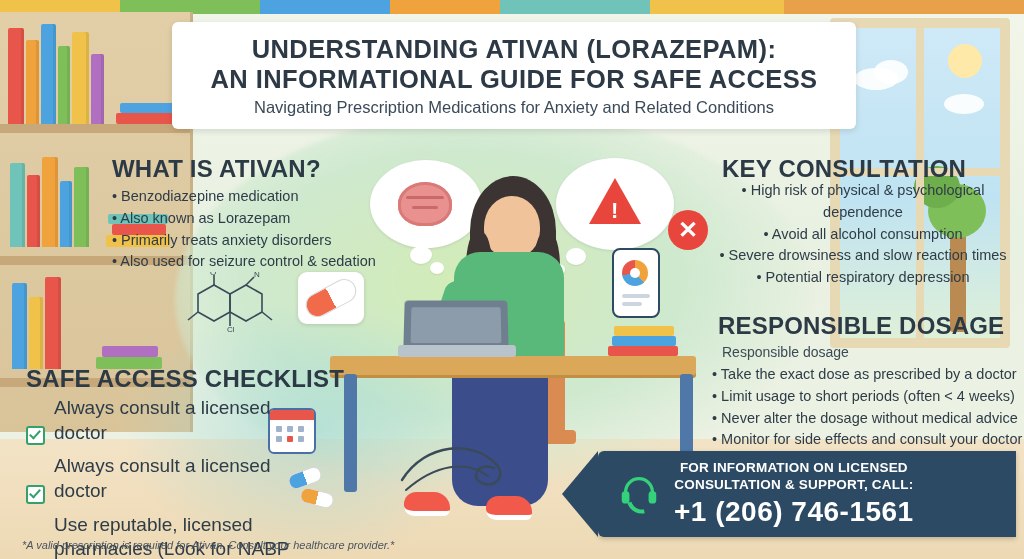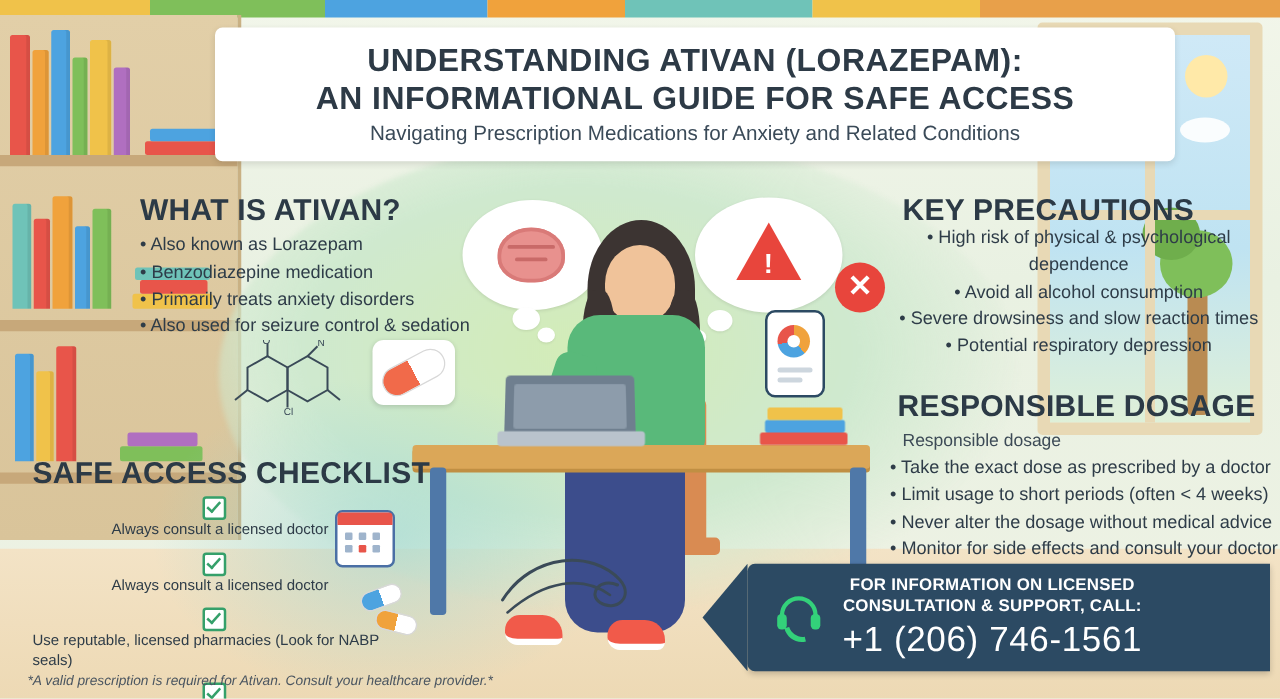--- a/index.html
+++ b/index.html
@@ -121,21 +121,21 @@
     left: 120px; top: 300px;
     width: 380px; height: 260px;
     background: radial-gradient(ellipse at 50% 50%, rgba(150,214,212,.55) 0%, rgba(150,214,212,0) 70%);
     border-radius: 50%;
   }
 
   
   .title-card {
     position: absolute;
     left: 172px; top: 22px;
-    width: 768px;
+    width: 684px;
     background: #ffffff;
     border-radius: 6px;
     box-shadow: 0 2px 6px rgba(0,0,0,.12);
     padding: 12px 18px 12px;
     box-sizing: border-box;
     text-align: center;
   }
   .title-line1, .title-line2 {
     font-size: 25.5px;
     font-weight: bold;
@@ -186,25 +186,24 @@
 
   
   #checklist-head { left: 26px; top: 365px; }
   #checklist {
     position: absolute;
     left: 26px; top: 396px;
     width: 300px;
   }
   .check-row {
     display: flex;
-    align-items: center;
+    align-items: flex-end;
     margin-bottom: 9px;
-    font-size: 12px;
+    font-size: 19px;
     color: #2e3c48;
-    flex-direction: column;
   }
   .check-box {
     flex: 0 0 auto;
     width: 15px; height: 15px;
     border: 2px solid #35a06a;
     border-radius: 3px;
     margin-right: 9px;
     margin-top: 1px;
     position: relative;
     background: #ffffff;
@@ -259,21 +258,21 @@
   }
   .banner-text { color: #ffffff; }
   .banner-line1 {
     font-size: 13.5px;
     font-weight: bold;
     line-height: 1.25;
     letter-spacing: .2px;
   }
   .banner-number {
     font-size: 28px;
-    font-weight: normal;
+    font-weight: bold;
     margin-top: 2px;
     letter-spacing: .5px;
   }
 
   .thought-bubble {
     position: absolute;
     background: #ffffff;
     border-radius: 50%;
     box-shadow: 0 1px 3px rgba(0,0,0,.10);
   }
@@ -665,27 +664,27 @@
   <div class="book-flat" style="left:614px; top:326px; width:60px; height:10px; background:#f0c24a;"></div>
 
   <div class="title-card">
     <div class="title-line1">UNDERSTANDING ATIVAN (LORAZEPAM):</div>
     <div class="title-line2">AN INFORMATIONAL GUIDE FOR SAFE ACCESS</div>
     <div class="subtitle">Navigating Prescription Medications for Anxiety and Related Conditions</div>
   </div>
 
   <div class="sec-head" id="what-is-head">WHAT IS ATIVAN?</div>
   <div class="bullets" id="what-is-list">
+    <div>• Benzodiazepine medication</div>
     <div>• Also known as Lorazepam</div>
-    <div>• Benzodiazepine medication</div>
     <div>• Primarily treats anxiety disorders</div>
     <div class="wrap">• Also used for seizure control &amp; sedation</div>
   </div>
 
-  <div class="sec-head" id="key-head">KEY PRECAUTIONS</div>
+  <div class="sec-head" id="key-head">KEY CONSULTATION</div>
   <div class="bullets" id="key-list">
     <div class="wrap">• High risk of physical &amp; psychological dependence</div>
     <div>• Avoid all alcohol consumption</div>
     <div class="wrap">• Severe drowsiness and slow reaction times</div>
     <div>• Potential respiratory depression</div>
   </div>
 
   <div class="sec-head" id="dosage-head">RESPONSIBLE DOSAGE</div>
   <div id="dosage-note">Responsible dosage</div>
   <div class="bullets" id="dosage-list">

